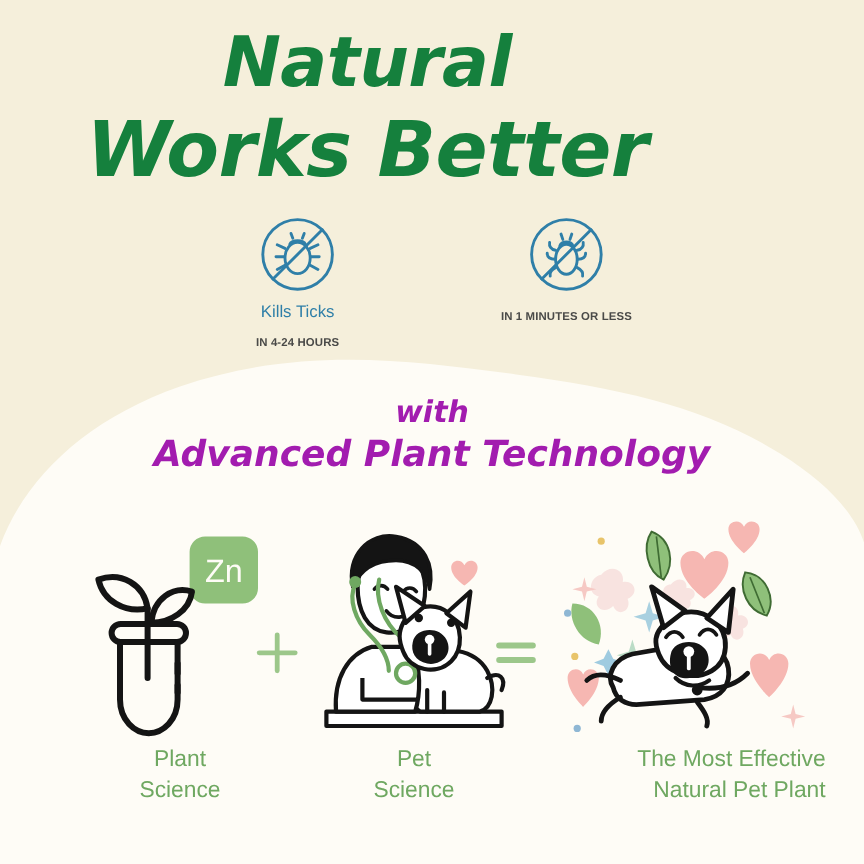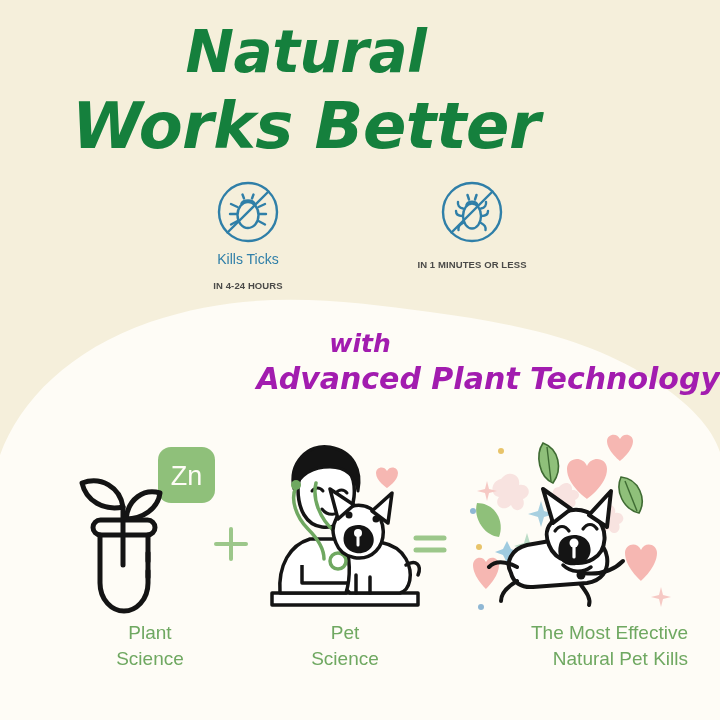--- a/index.html
+++ b/index.html
@@ -102,21 +102,20 @@
   .subhead .sh-small {
     display: block;
     font-size: 25px;
     line-height: 1.15;
   }
   .subhead .sh-big {
     display: block;
     font-size: 30px;
     line-height: 1.25;
     margin-top: 1px;
-    text-align: right;
   }
 
   
   .equation {
     position: absolute;
     left: 0;
     top: 425px;
     width: 652px;
     height: 200px;
     z-index: 6;
@@ -402,17 +401,17 @@
     <div class="caption cap-plant">
       <span>Plant</span><br>
       <span>Science</span>
     </div>
     <div class="caption cap-pet">
       <span>Pet</span><br>
       <span>Science</span>
     </div>
     <div class="caption cap-out">
       <span>The Most Effective</span><br>
-      <span>Natural Pet Kills</span>
+      <span>Natural Pet Plant</span>
     </div>
   </div>
 
 </div>
 
 </body></html>

